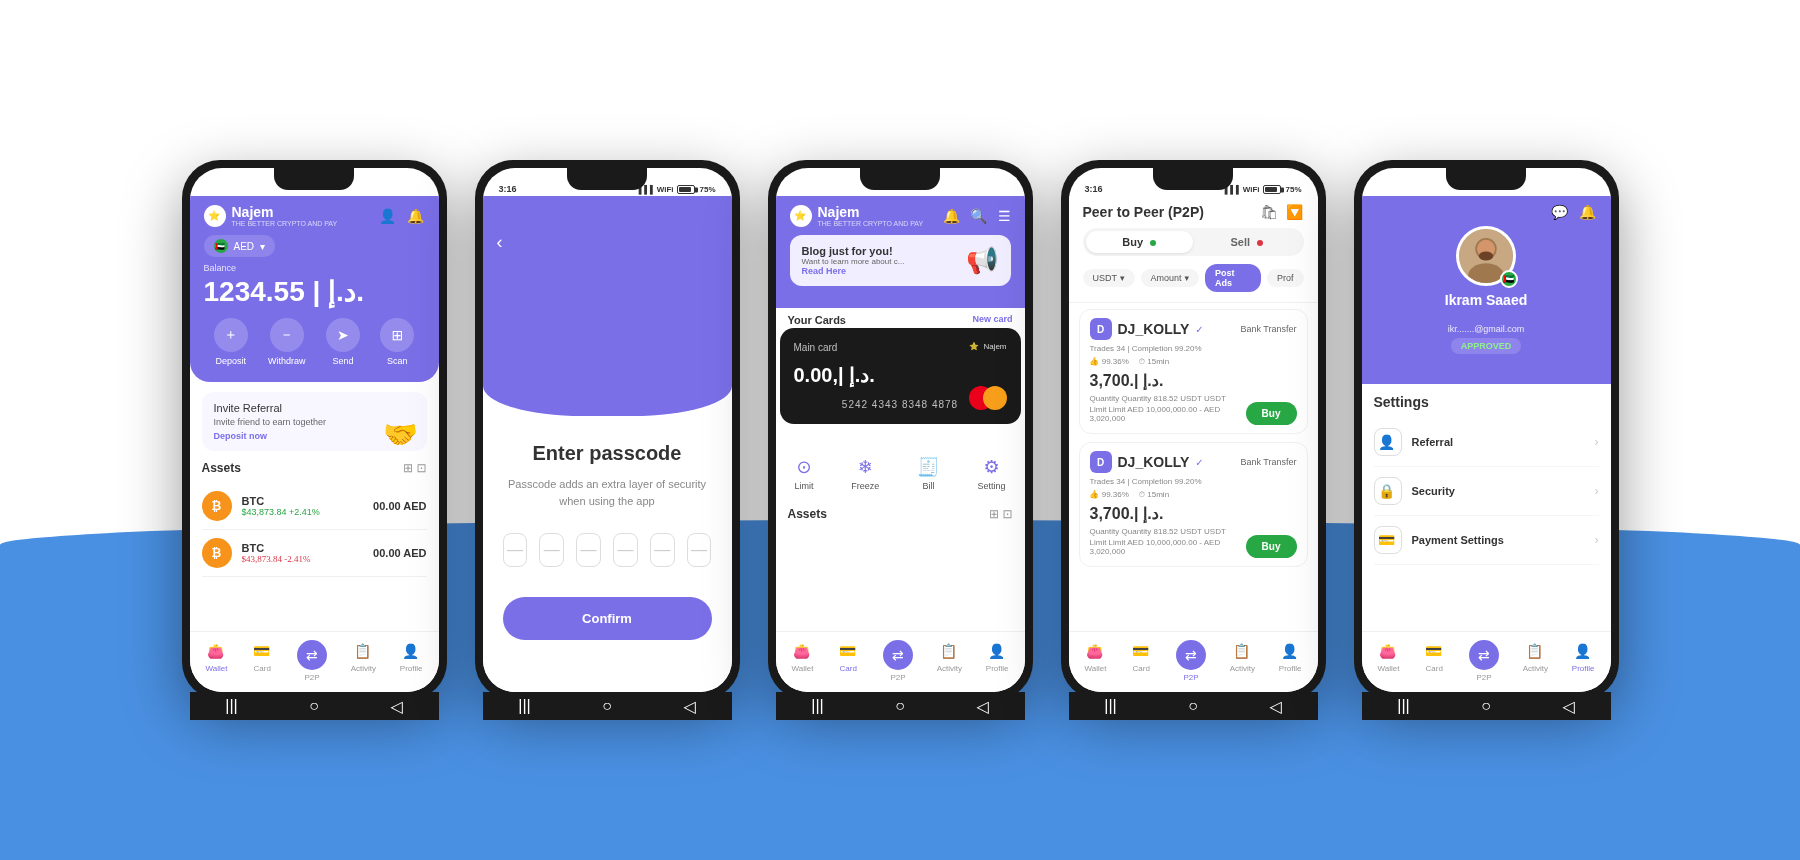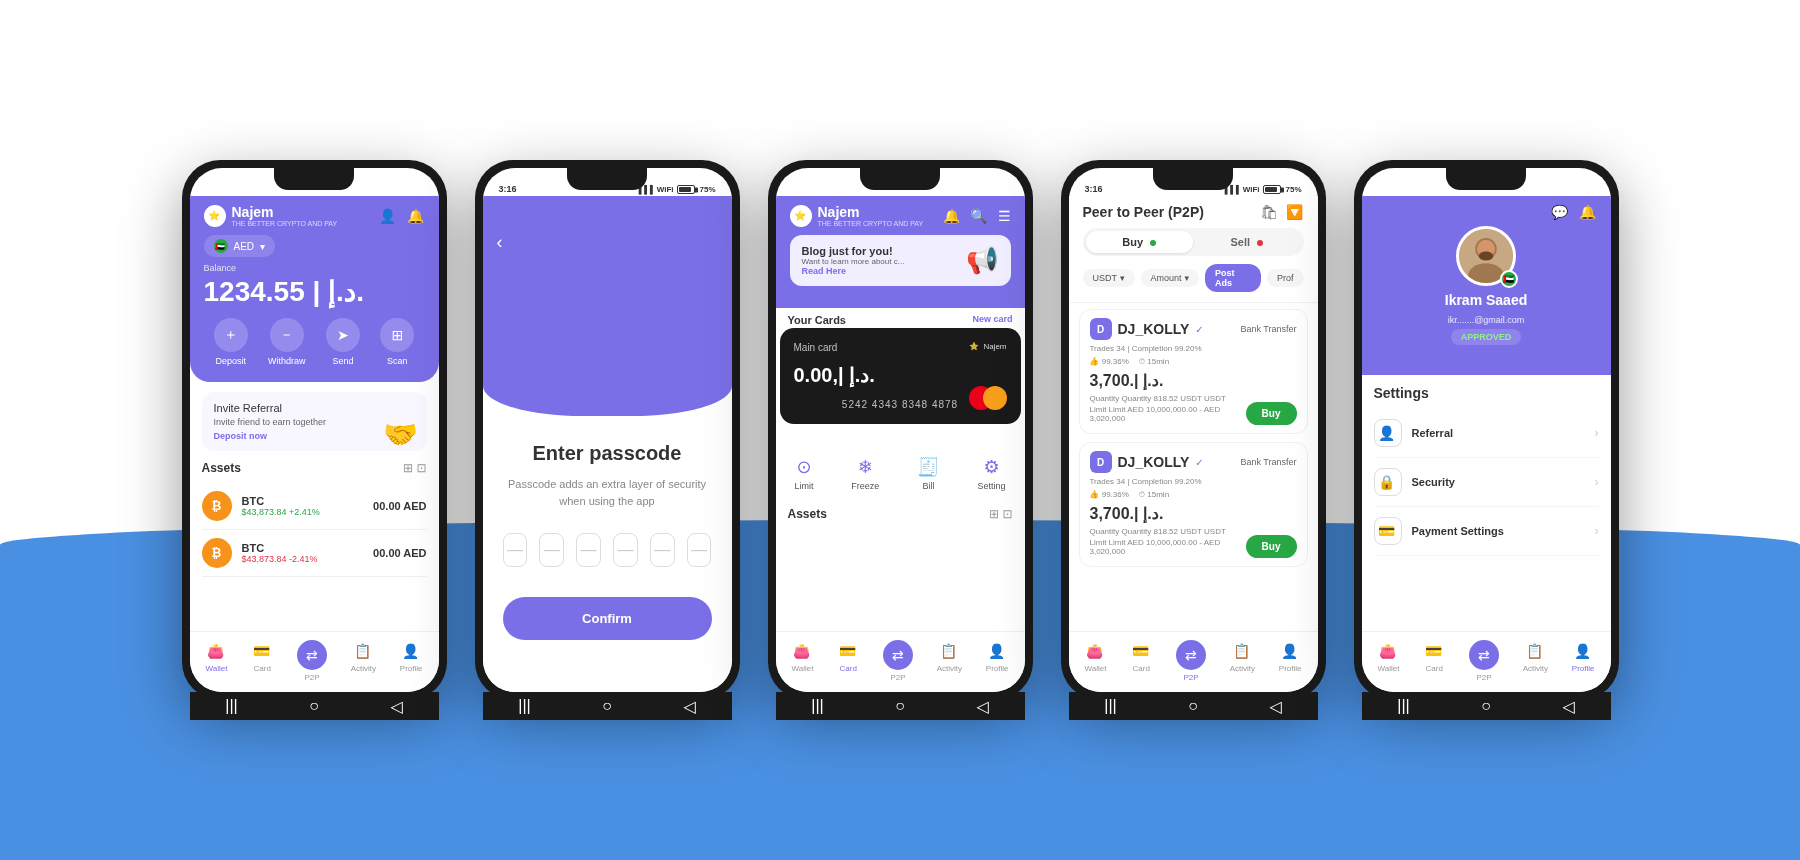--- a/index.html
+++ b/index.html
@@ -287,21 +287,21 @@
       display: flex;
       align-items: center;
       justify-content: center;
       color: white;
       font-weight: 700;
       font-size: 12px;
     }
     .asset-info { flex: 1; }
     .asset-name { font-size: 11px; font-weight: 700; color: #333; }
     .asset-price { font-size: 9px; color: #28a745; }
-    .asset-price.negative { color: #dc3545; }
+    .asset-price.negative { color: #dc3545; font-family: Liberation Serif, serif; }
     .asset-amount { font-size: 11px; font-weight: 600; color: #333; }
 
     
     .bottom-nav {
       display: flex;
       justify-content: space-around;
       padding: 8px 4px 10px;
       border-top: 1px solid #f0f0f0;
       background: white;
     }
@@ -666,21 +666,21 @@
     .profile-name {
       color: white;
       font-size: 14px;
       font-weight: 700;
       margin-top: 6px;
       text-align: right;
     }
     .profile-email {
       color: rgba(255,255,255,0.85);
       font-size: 9px;
-      margin-top: 7px;
+      margin-top: 16px;
     }
     .approved-badge {
       background: rgba(255,255,255,0.15);
       color: #90EE90;
       font-size: 9px;
       font-weight: 700;
       padding: 3px 10px;
       border-radius: 10px;
       margin-top: 4px;
     }

